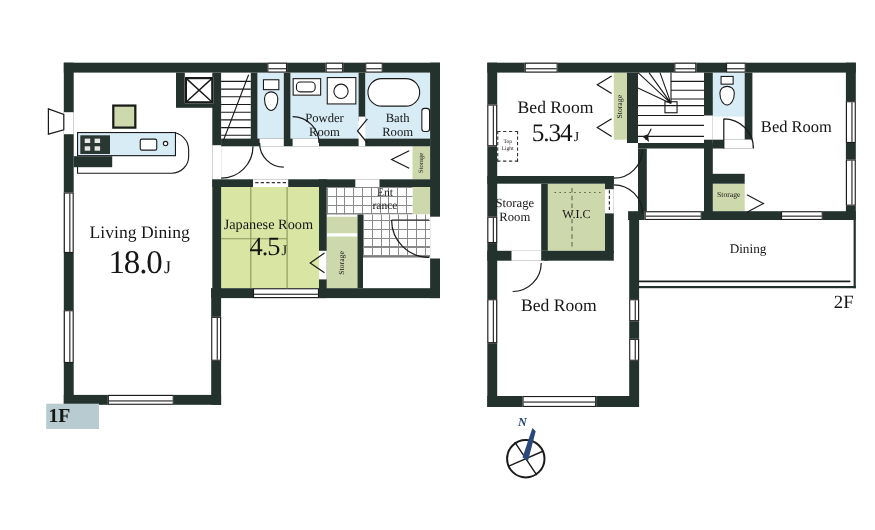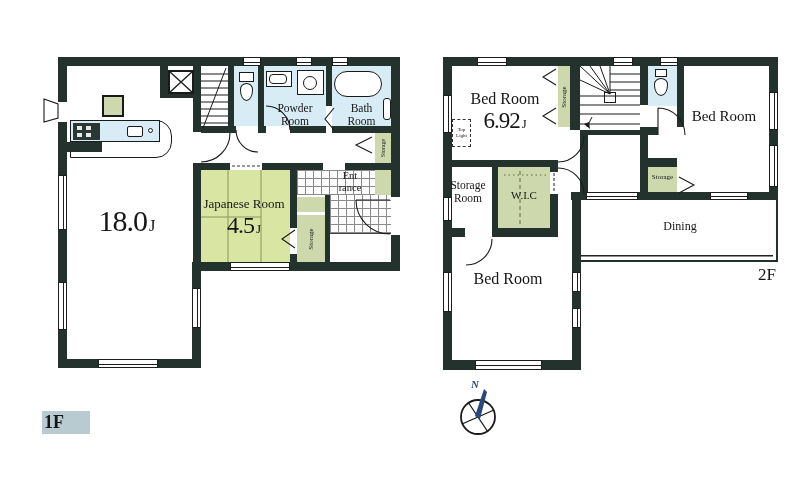--- a/index.html
+++ b/index.html
@@ -23,21 +23,21 @@
   .size{white-space:nowrap;}
   .size .num{letter-spacing:-1px;}
   .size .unit{font-size:55%;margin-left:2px;}
   .vbox{position:absolute;display:flex;align-items:center;justify-content:center;}
   .vbox>span{transform:rotate(-90deg);white-space:nowrap;letter-spacing:0;}
   .dashedbox{position:absolute;border:1px dashed #333;box-sizing:border-box;
      display:flex;flex-direction:column;align-items:center;justify-content:center;
      font-size:5px;line-height:1.2;background:#fff;}
   svg.overlay{position:absolute;left:0;top:0;}
   .f1tag{position:absolute;background:var(--label_bg,#b7cbd0);display:flex;align-items:center;
-     font-weight:bold;font-size:18px;padding-left:2px;margin-top:44px;}
+     font-weight:bold;font-size:18px;padding-left:2px;}
   .f2tag{position:absolute;font-size:17px;}
   .ncompass{position:absolute;color:var(--compass,#2a4879);font-weight:bold;font-style:italic;font-size:11px;}
   .genkan{position:absolute;background:#fff;border-top:1px solid #444;}
   .balrail{position:absolute;border-right:2px solid #22312d;border-bottom:2px solid #22312d;box-sizing:border-box;}
   .balrail::after{content:"";position:absolute;left:0;right:3px;bottom:4px;border-bottom:1px solid #22312d;}
 </style>
 </head>
 <body>
 
 <div class="canvas">
@@ -128,20 +128,21 @@
       <polyline points="372,137 356,145 372,153"></polyline>
       <polyline points="295,230 282,239 295,248"></polyline>
       <path d="M232,166 H260" stroke-dasharray="3,2" stroke="#333"></path>
       <g stroke="#86985c" stroke-width="1">
         <path d="M228,170 V262 M261,170 V262 M201,217 H261"></path>
       </g>
       <polygon points="44,99 58,104 58,118 44,122" fill="#ffffff" stroke="#1a1a1a"></polygon>
     </svg>
 
     <div class="lbl" style="left:58px;top:203px;width:138px;font-size:16px;">
+      <div>Living Dining</div>
       <div class="size" style="font-size:30px;margin-top:1px;">
         <span class="num">18.0</span><span class="unit">J</span>
       </div>
     </div>
     <div class="lbl" style="left:196px;top:197px;width:96px;font-size:13px;">
       <div>Japanese Room</div>
       <div class="size" style="font-size:24px;">
         <span class="num">4.5</span><span class="unit">J</span>
       </div>
     </div>
@@ -244,21 +245,21 @@
         <path d="M504,175 H546" stroke-dasharray="1.5,3"></path>
       </g>
       <g stroke-width="1">
         <path d="M580,256 H773"></path>
       </g>
     </svg>
 
     <div class="lbl" style="left:450px;top:90px;width:110px;font-size:16px;">
       <div>Bed Room</div>
       <div class="size" style="font-size:23px;">
-        <span class="num">6.92</span><span class="unit">J</span>
+        <span class="num">5.34</span><span class="unit">J</span>
       </div>
     </div>
     <div class="lbl" style="left:682px;top:108px;width:84px;font-size:15px;">
       <div>Bed Room</div>
     </div>
     <div class="lbl" style="left:448px;top:270px;width:120px;font-size:16px;">
       <div>Bed Room</div>
     </div>
     <div class="lbl" style="left:443px;top:179px;width:50px;font-size:11.5px;">
       <div>Storage</div>

